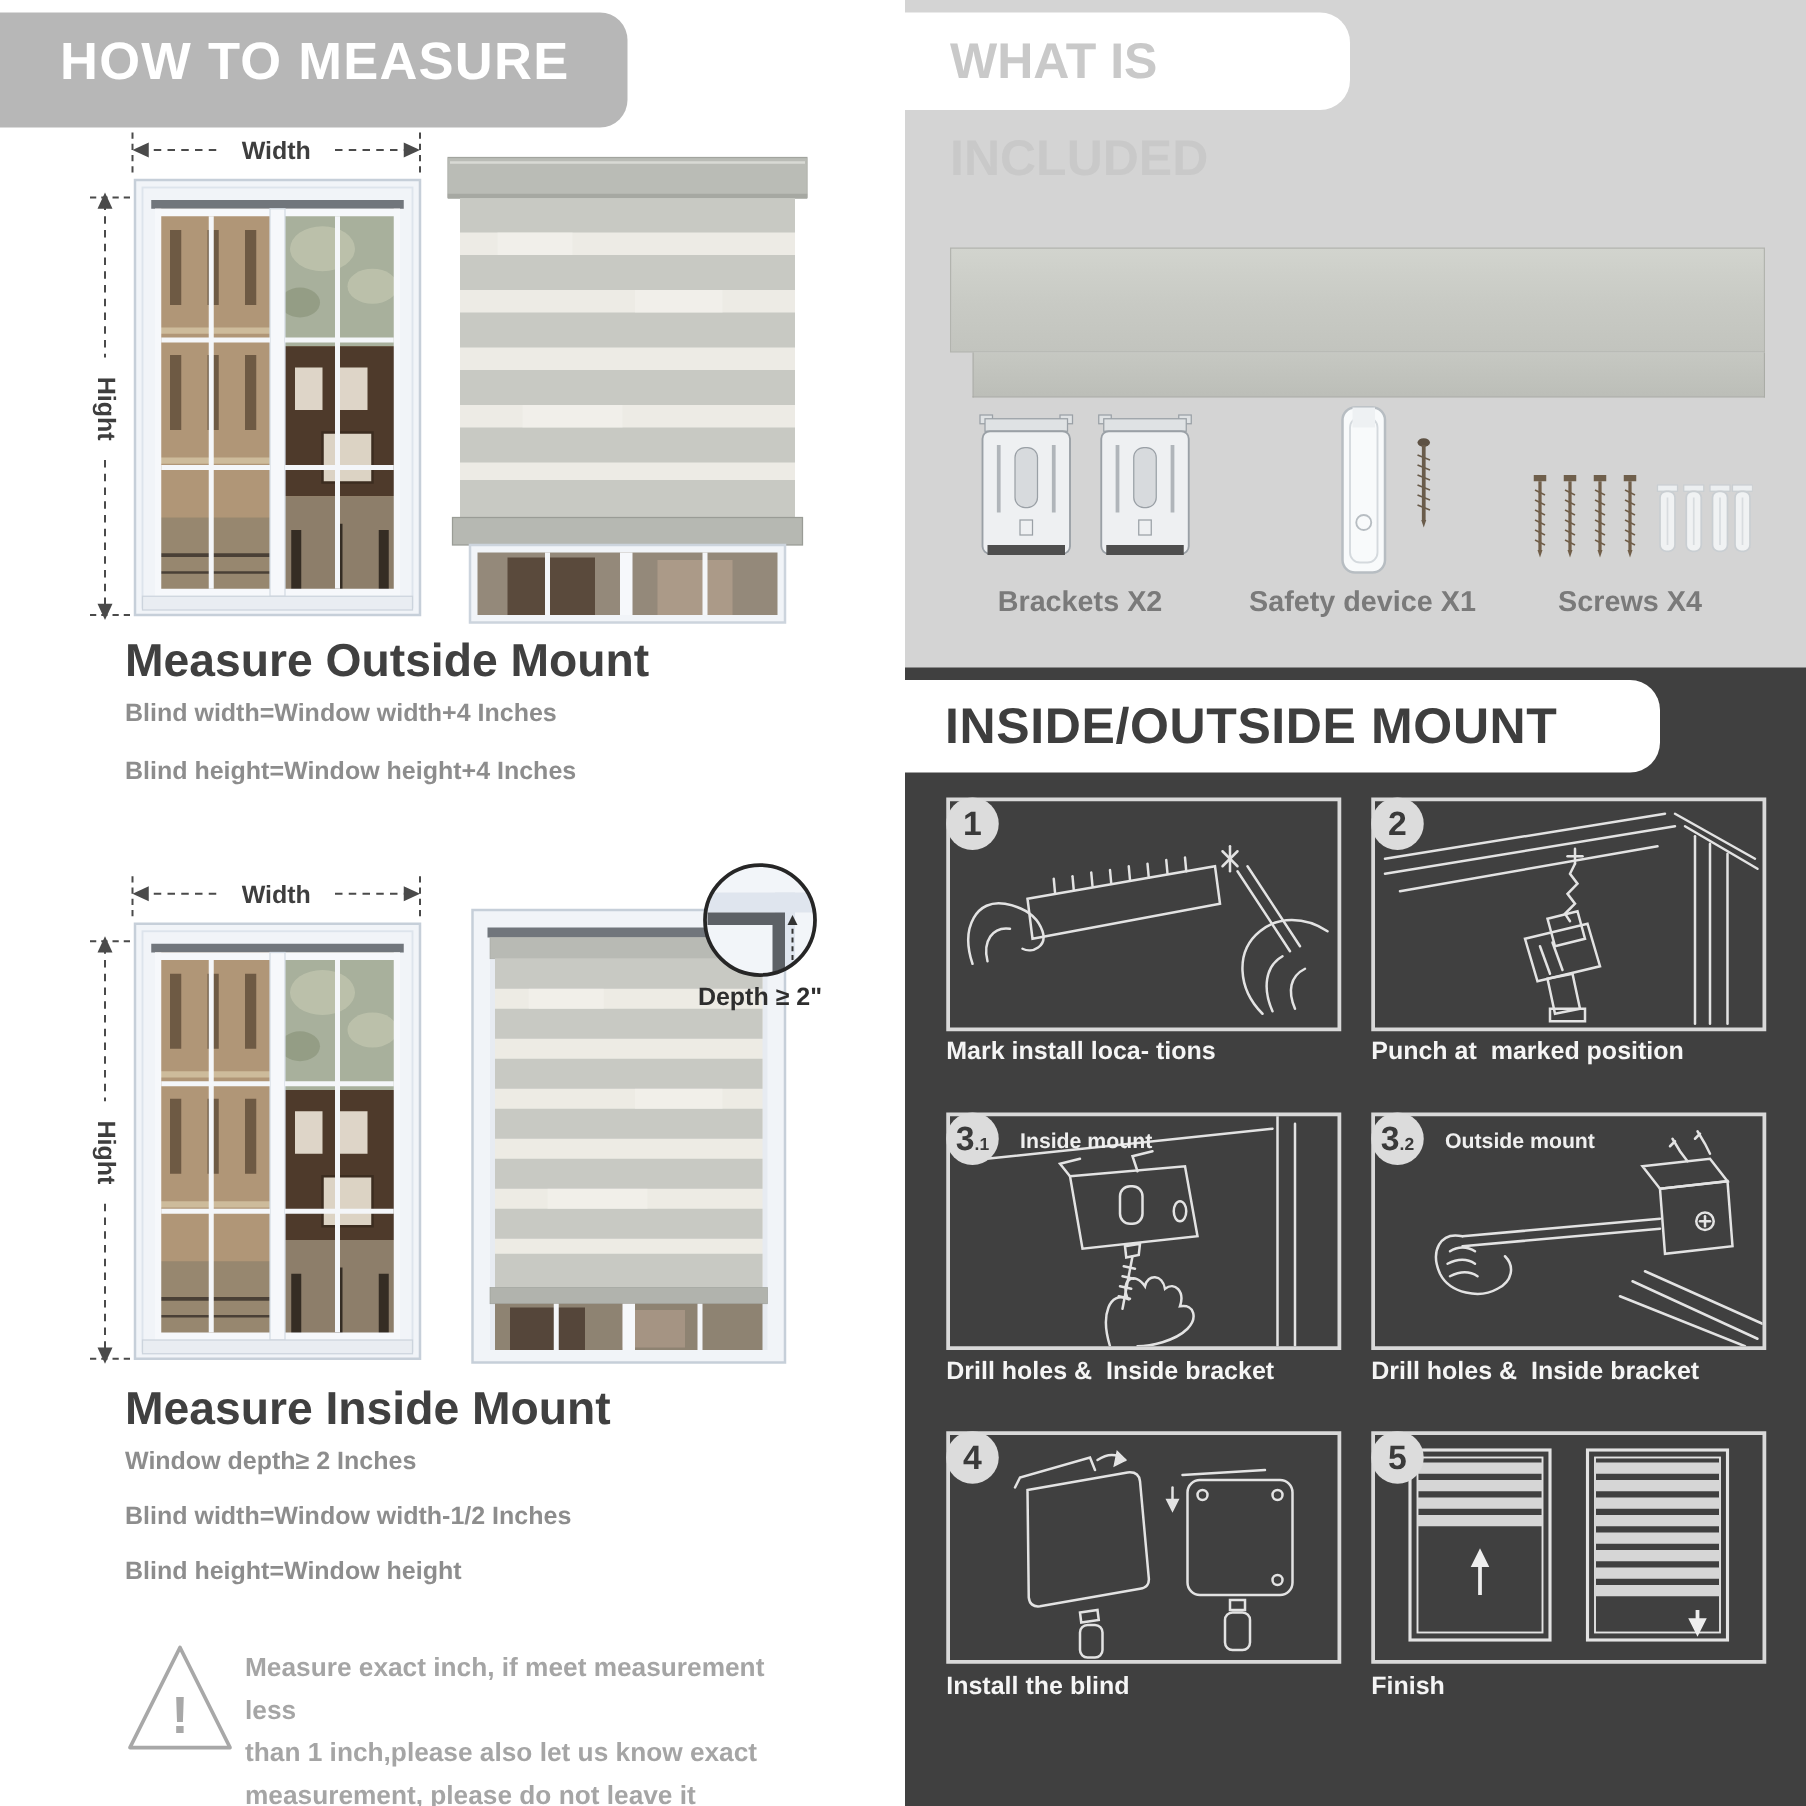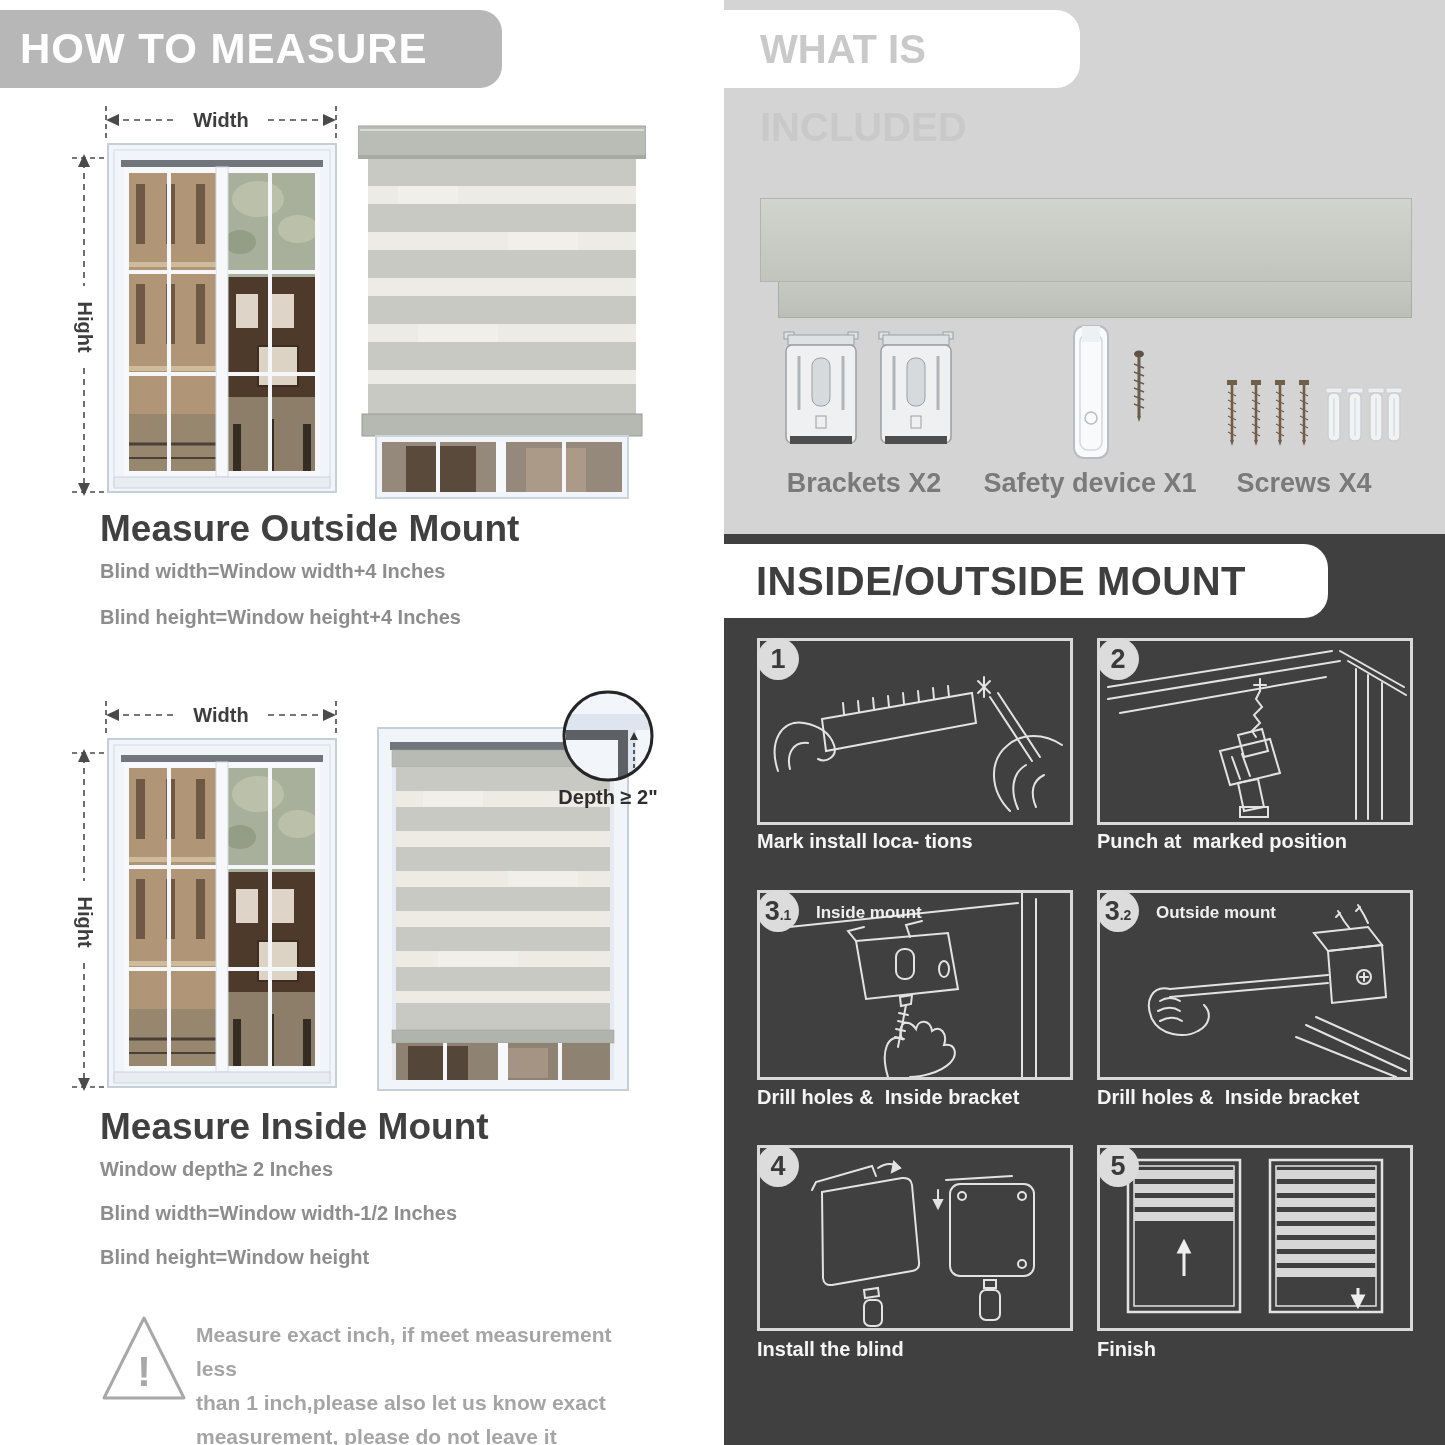--- a/index.html
+++ b/index.html
@@ -1,42 +1,42 @@
 <!DOCTYPE html>
 <html><head>
 <meta charset="utf-8">
 <style>
   html,body{margin:0;padding:0;background:#fff;}
   .page{position:relative;width:1445px;height:1445px;background:#ffffff;
         font-family:"Liberation Sans",sans-serif;overflow:hidden;}
   .abs{position:absolute;}
 
   
-  .howto-banner{left:0;top:10px;width:502px;height:78px;background:#b7b7b7;
+  .howto-banner{left:0;top:10px;width:502px;height:92px;background:#b7b7b7;
     border-radius:0 22px 22px 0;color:#ffffff;font-size:42px;font-weight:bold;
-    line-height:78px;padding-left:20px;letter-spacing:1px;box-sizing:border-box;}
+    line-height:78px;padding-left:48px;letter-spacing:1px;box-sizing:border-box;}
   .m-heading{left:100px;width:560px;font-size:37px;font-weight:bold;color:#404040;}
   .m-line{left:100px;width:600px;font-size:20px;font-weight:bold;color:#8d8d8d;}
   .warn-text{left:196px;top:1318px;width:440px;font-size:21px;font-weight:bold;
     color:#a5a5a5;line-height:34px;}
 
   
   .included-panel{left:724px;top:0;width:721px;height:546px;background:#d4d4d4;}
   .included-banner{left:0;top:10px;width:356px;height:78px;background:#ffffff;
     border-radius:0 24px 24px 0;color:#c9c9c9;font-size:40px;font-weight:bold;
     line-height:78px;padding-left:36px;box-sizing:border-box;}
   .product-title{left:0;top:140px;width:100%;text-align:center;font-size:30px;
     font-weight:bold;color:#666666;}
   .rail-main{left:36px;top:198px;width:652px;height:84px;
     background:linear-gradient(180deg,#d2d4ce 0%,#c8cac4 55%,#c2c4be 100%);
     border:1px solid #b2b4ae;box-sizing:border-box;}
   .rail-lower{left:54px;top:282px;width:634px;height:36px;
     background:linear-gradient(180deg,#c6c8c2,#bcbeb8);
     border:1px solid #aaaca6;border-top:none;box-sizing:border-box;}
-  .item-label{top:468px;text-align:center;font-size:27px;font-weight:bold;color:#7a7a7a;}
+  .item-label{top:468px;text-align:center;font-size:23px;font-weight:bold;color:#7a7a7a;}
 
   .mount-panel{left:724px;top:534px;width:721px;height:1020px;background:#404040;}
   .mount-banner{left:0;top:10px;width:604px;height:74px;background:#ffffff;
     border-radius:0 24px 24px 0;color:#3e3e3e;font-size:40px;font-weight:bold;
     line-height:74px;padding-left:32px;box-sizing:border-box;letter-spacing:.5px;}
   .step-panel{position:absolute;width:316px;border:3px solid #d9d9d9;box-sizing:border-box;}
   .badge{position:absolute;left:-3px;top:-3px;width:42px;height:42px;border-radius:50%;
     background:#dcdcdc;color:#3a3a3a;font-weight:bold;font-size:27px;text-align:center;
     line-height:42px;}
   .badge .sub{font-size:14px;}

